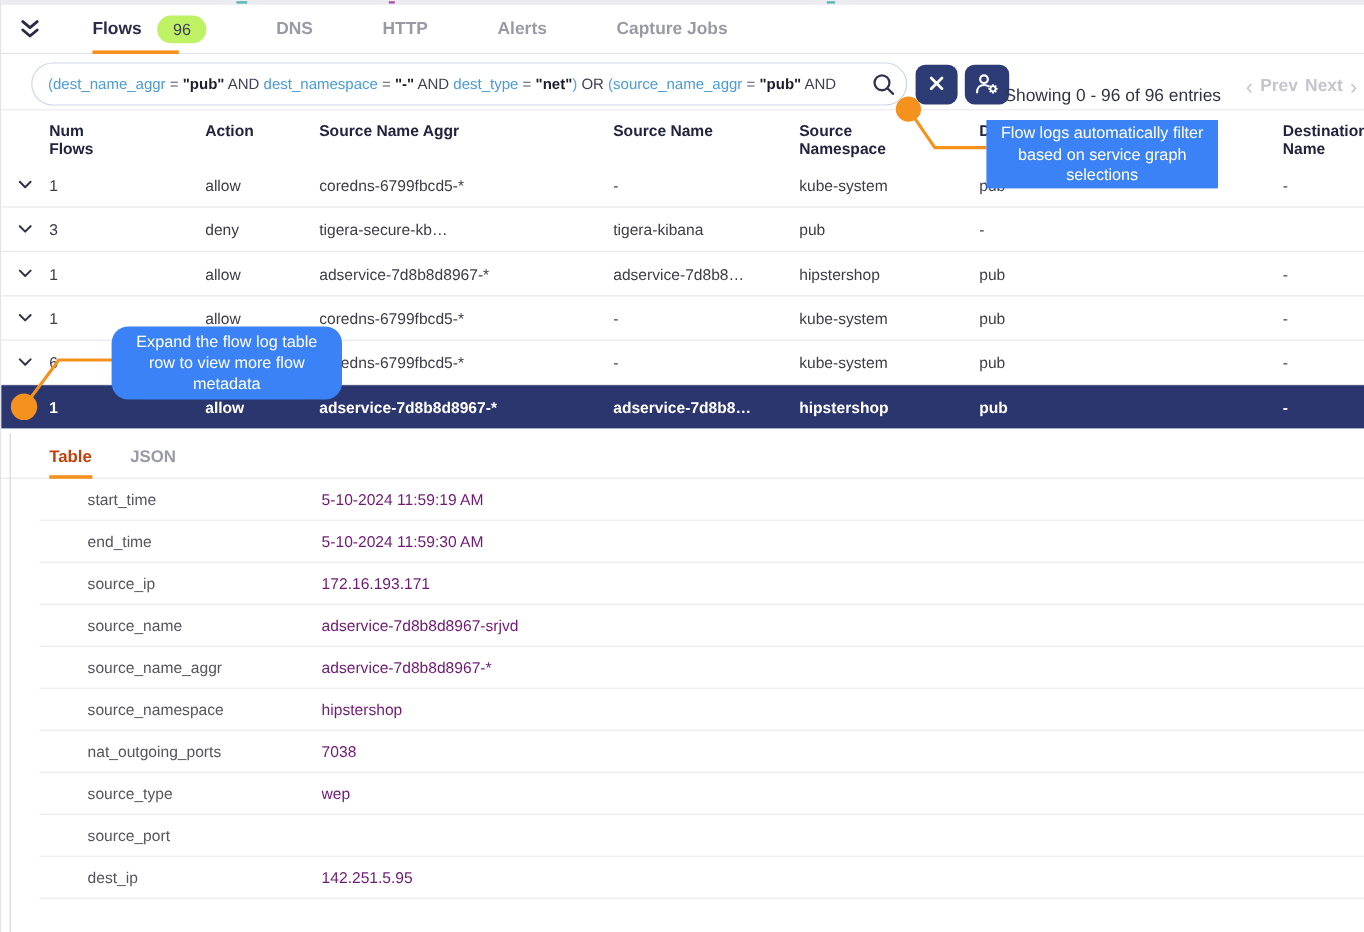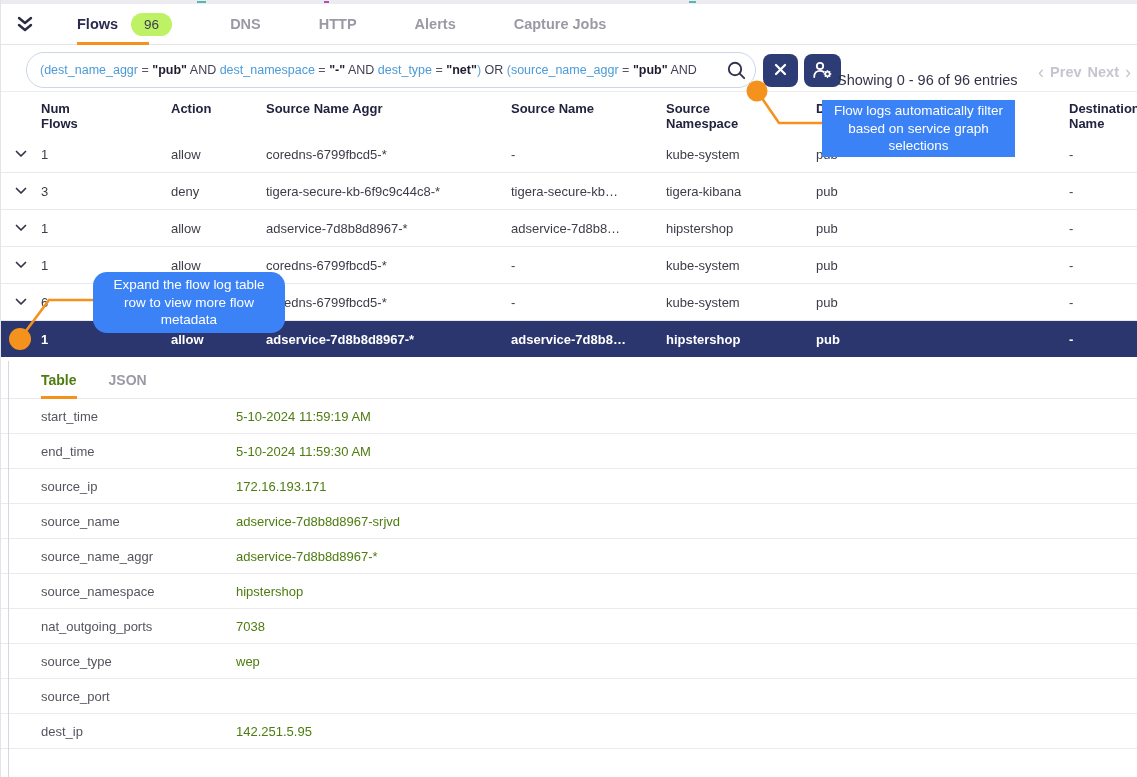--- a/index.html
+++ b/index.html
@@ -62,26 +62,26 @@
   .callout1{left:821px;top:100px;width:193px;height:57px;}
   .callout2{left:92px;top:272px;width:192px;height:61px;border-radius:14px;}
   .connector{position:absolute;z-index:6;pointer-events:none;}
 
   
   .detail{position:absolute;left:0;top:361px;width:1137px;}
   .leftline{position:absolute;left:7px;top:361px;width:1px;height:416px;background:#d6d6de;}
   .dtabs{height:38px;border-bottom:1px solid #e8e8ee;display:flex;align-items:center;padding-left:40px;box-sizing:border-box;}
   .dtab{font-size:14px;font-weight:bold;color:#9a9aa6;margin-right:32px;position:relative;height:100%;
         display:flex;align-items:center;cursor:pointer;}
-  .dtab.active{color:#4d7c0f;}
+  .dtab.active{color:#c2410c;}
   .dtab.active .underline{position:absolute;left:0;bottom:-1px;width:36px;height:3px;background:#F5921E;}
   .kvrow{display:grid;grid-template-columns:195px 1fr;height:34px;align-items:center;
-        border-bottom:1px solid #eaeaef;padding-left:40px;font-size:13px;}
+        border-bottom:1px solid #eaeaef;padding-left:40px;font-size:13px;margin-left:32px;}
   .kvrow .k{color:#55555f;}
-  .kvrow .v{color:#4d7c0f;white-space:nowrap;overflow:hidden;}
+  .kvrow .v{color:#701a75;white-space:nowrap;overflow:hidden;}
 </style>
 </head>
 <body>
 
 <div id="page">
 
   <div class="sliver">
     <span class="mark" style="left:196px;width:9px;background:#57b8b2;"></span>
     <span class="mark" style="left:323px;width:5px;background:#b24fb2;"></span>
     <span class="mark" style="left:688px;width:7px;background:#57b8b2;"></span>
@@ -187,21 +187,20 @@
     </div>
 
     <div class="frow">
       <span class="chevcell">
         <svg width="12" height="8" viewBox="0 0 12 8">
               <polyline points="1.5,1.5 6,6 10.5,1.5" stroke="#33334a" stroke-width="1.7" fill="none" stroke-linecap="round" stroke-linejoin="round"></polyline>
             </svg>
       </span>
       <span class="cell">3</span>
       <span class="cell">deny</span>
-      <span class="cell">tigera-secure-kb-6f9c9c44c8-*</span>
       <span class="cell">tigera-secure-kb…</span>
       <span class="cell">tigera-kibana</span>
       <span class="cell">pub</span>
       <span class="cell">-</span>
     </div>
 
     <div class="frow">
       <span class="chevcell">
         <svg width="12" height="8" viewBox="0 0 12 8">
               <polyline points="1.5,1.5 6,6 10.5,1.5" stroke="#33334a" stroke-width="1.7" fill="none" stroke-linecap="round" stroke-linejoin="round"></polyline>

